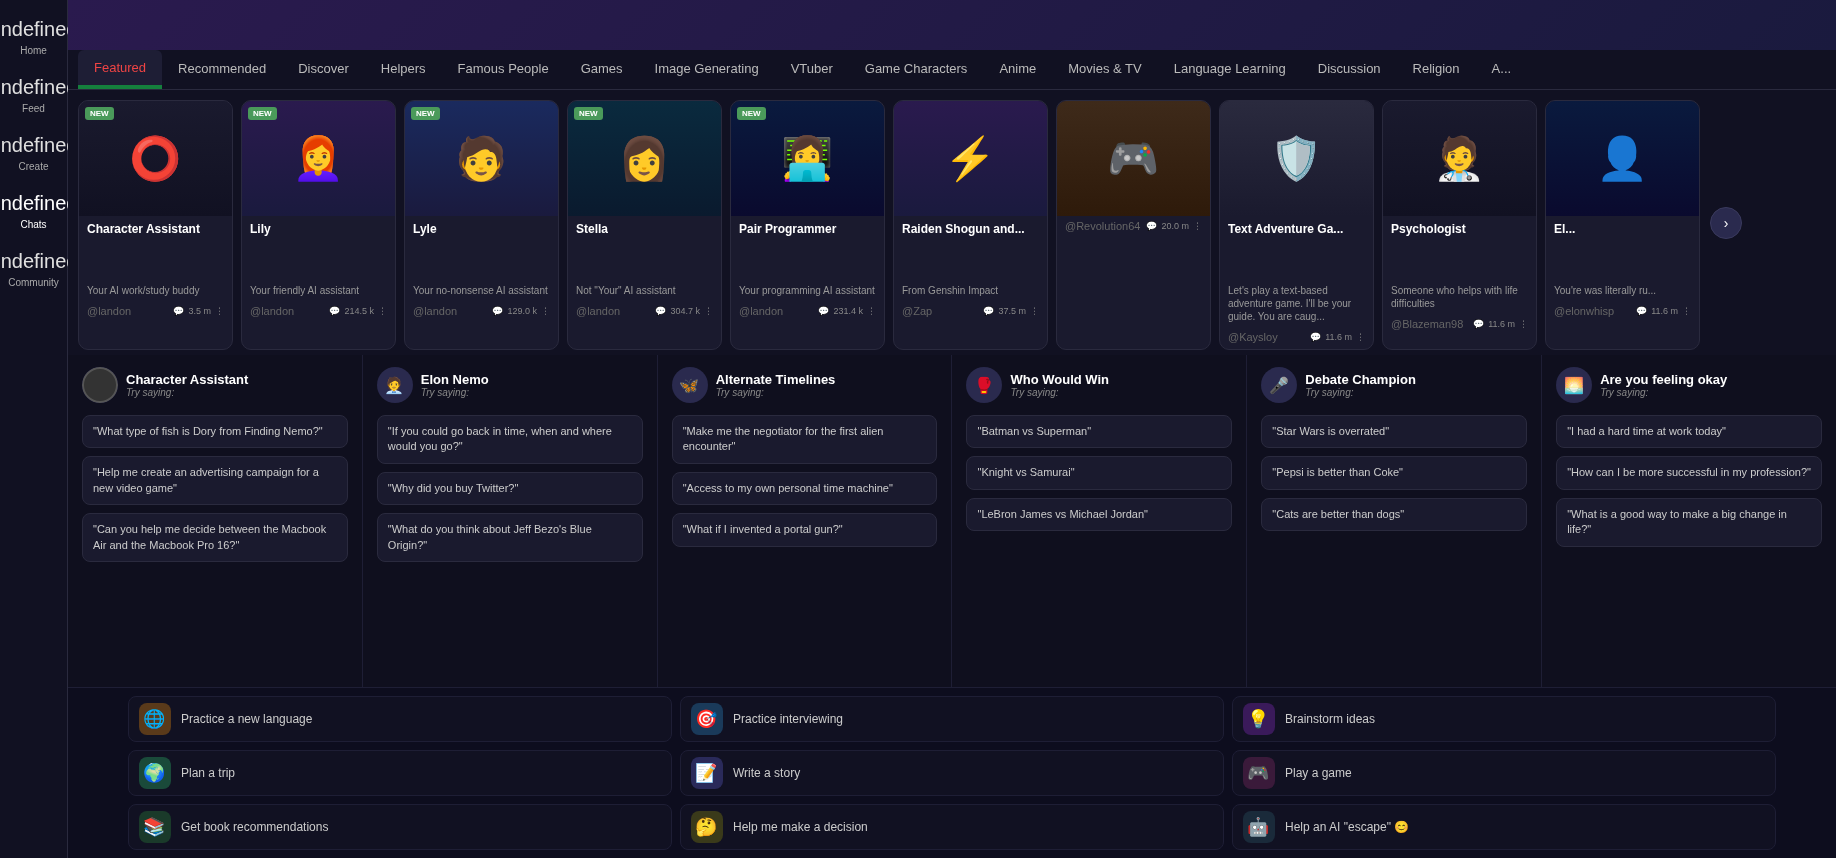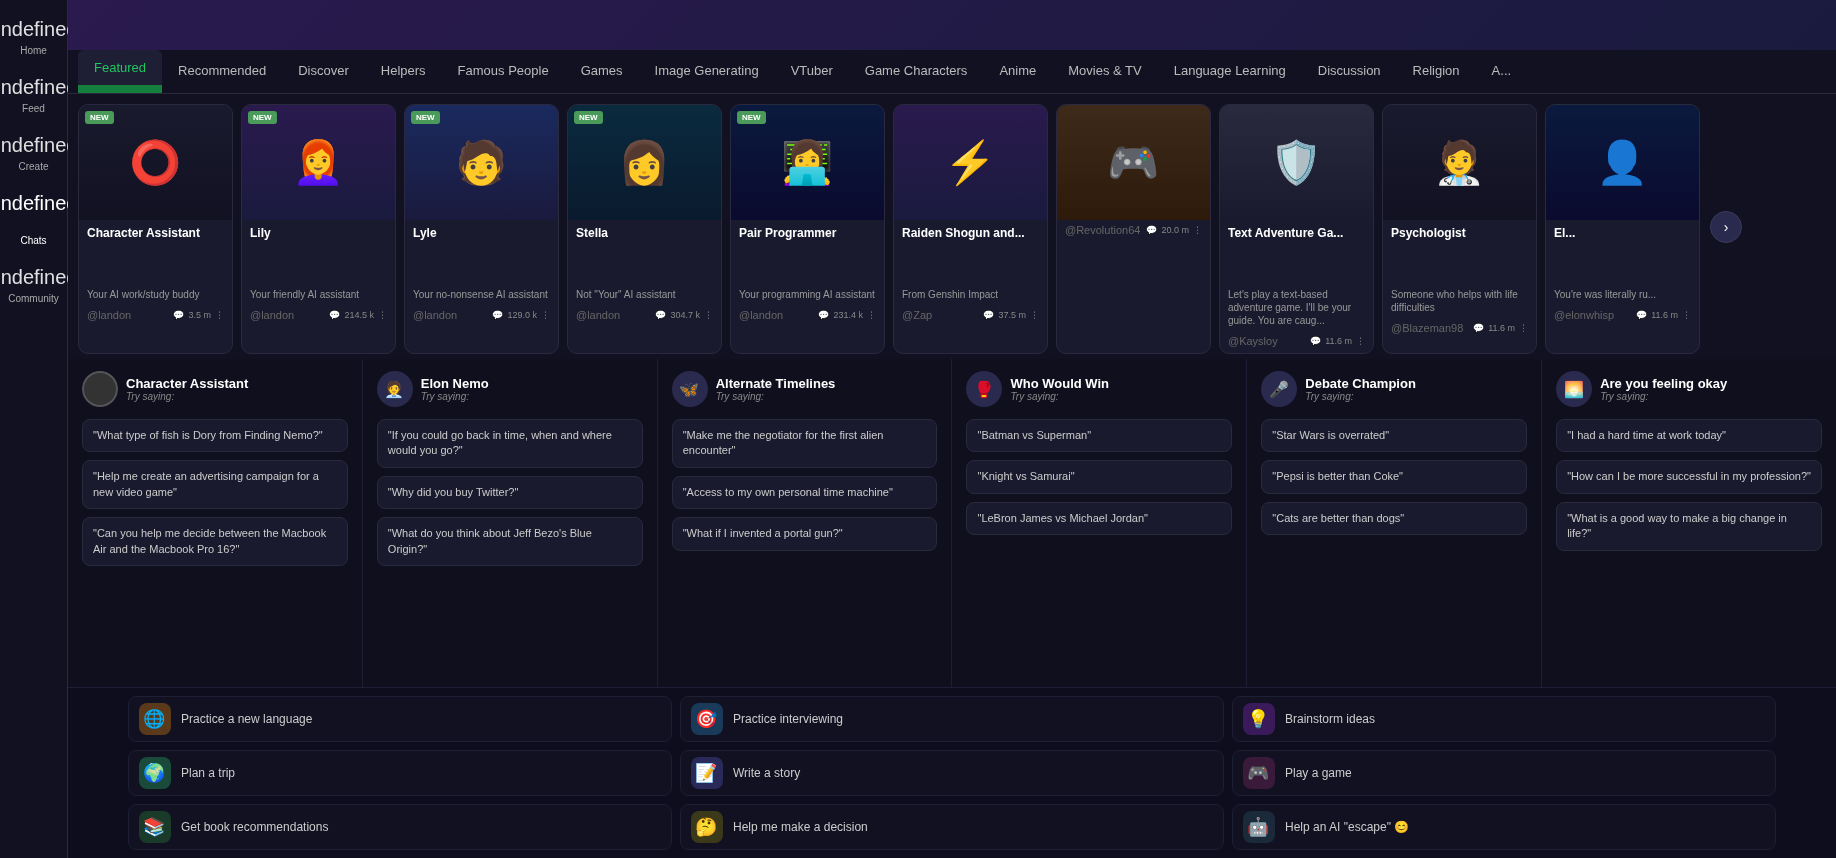--- a/index.html
+++ b/index.html
@@ -29,21 +29,21 @@
       flex-direction: column;
       align-items: center;
       padding: 8px 6px;
       border-radius: 8px;
       cursor: pointer;
       width: 60px;
       gap: 4px;
     }
     .sidebar-item .icon { font-size: 20px; }
     .sidebar-item .label { font-size: 10px; color: #aaa; }
-    .sidebar-item.active .label { color: #fff; margin-top: 16px; }
+    .sidebar-item.active .label { color: #fff; }
     .sidebar-item.active .icon { color: #fff; }
 
     
     #main {
       flex: 1;
       display: flex;
       flex-direction: column;
       overflow: hidden;
     }
 
@@ -70,22 +70,22 @@
     .tab {
       padding: 10px 16px;
       cursor: pointer;
       white-space: nowrap;
       font-size: 13px;
       color: #bbb;
       border-bottom: 3px solid transparent;
       transition: all 0.2s;
     }
     .tab.active {
-      color: #22c55e;
-      border-bottom: 8px solid #15803d;
+      color: #ef4444;
+      border-bottom: 4px solid #15803d;
       background: #1e1e35;
       border-radius: 6px 6px 0 0;
     }
 
     
     #cards-row {
       display: flex;
       align-items: stretch;
       padding: 10px 10px 5px 10px;
       gap: 8px;

